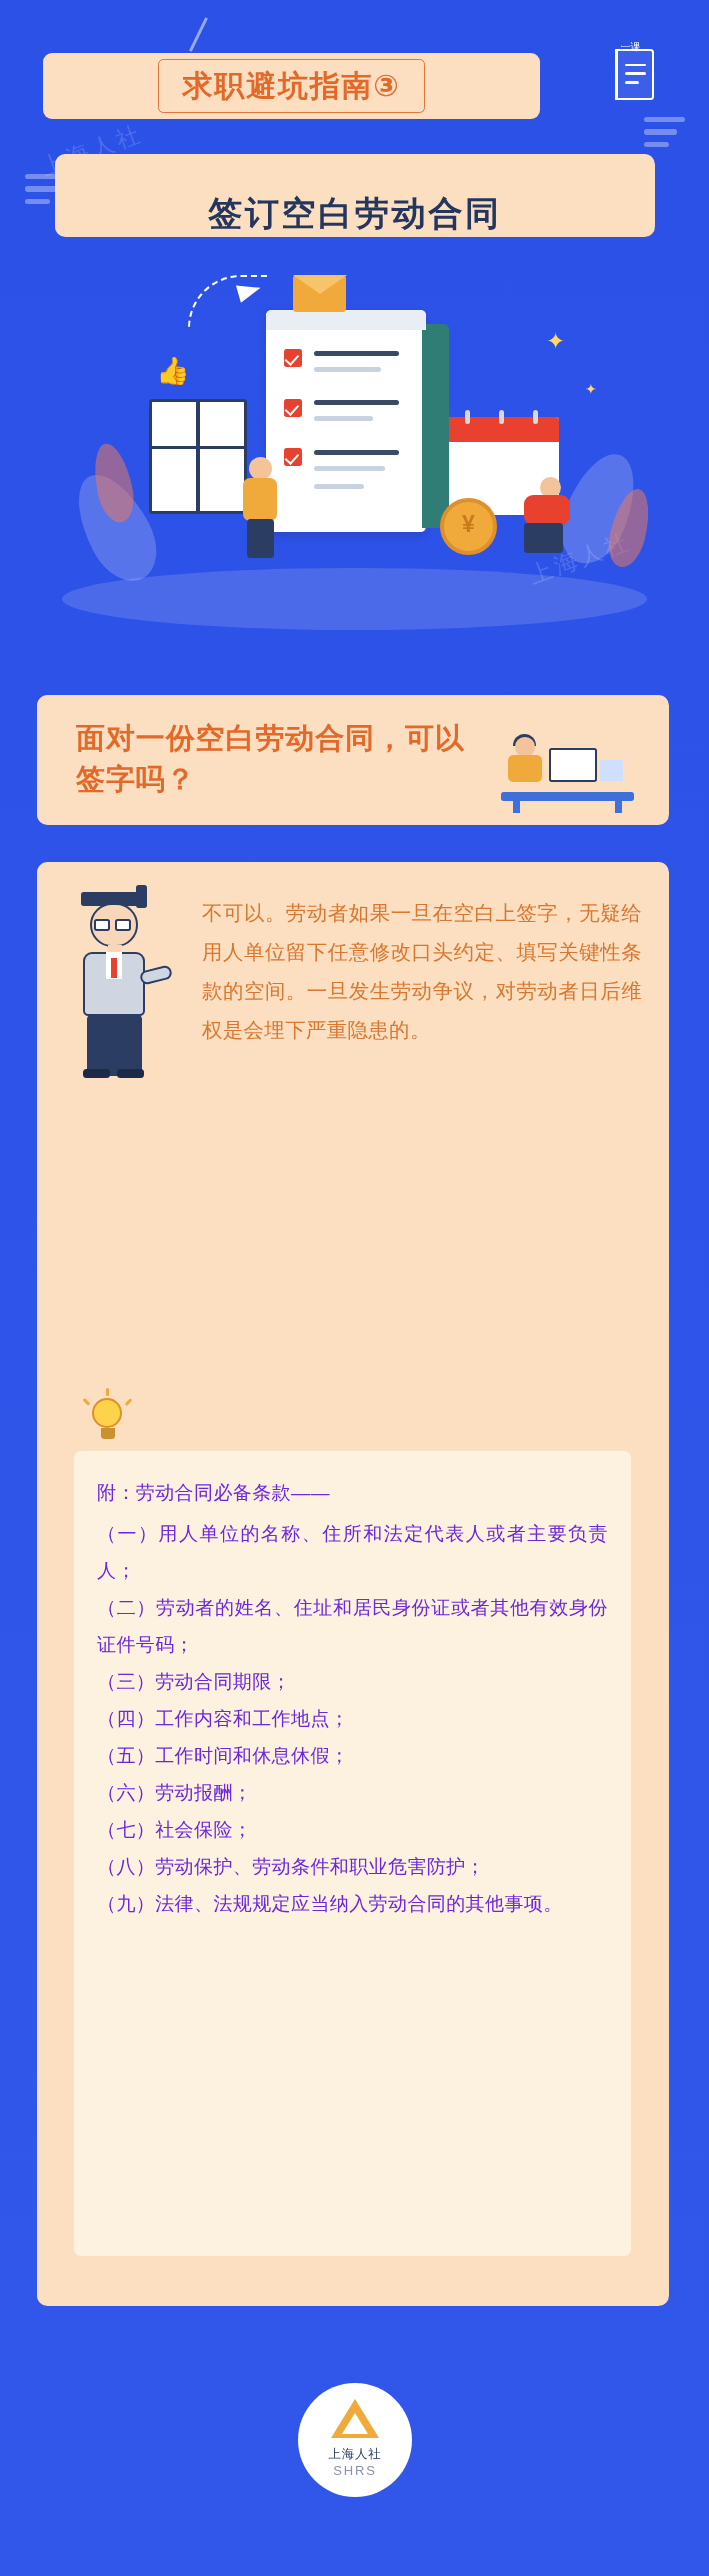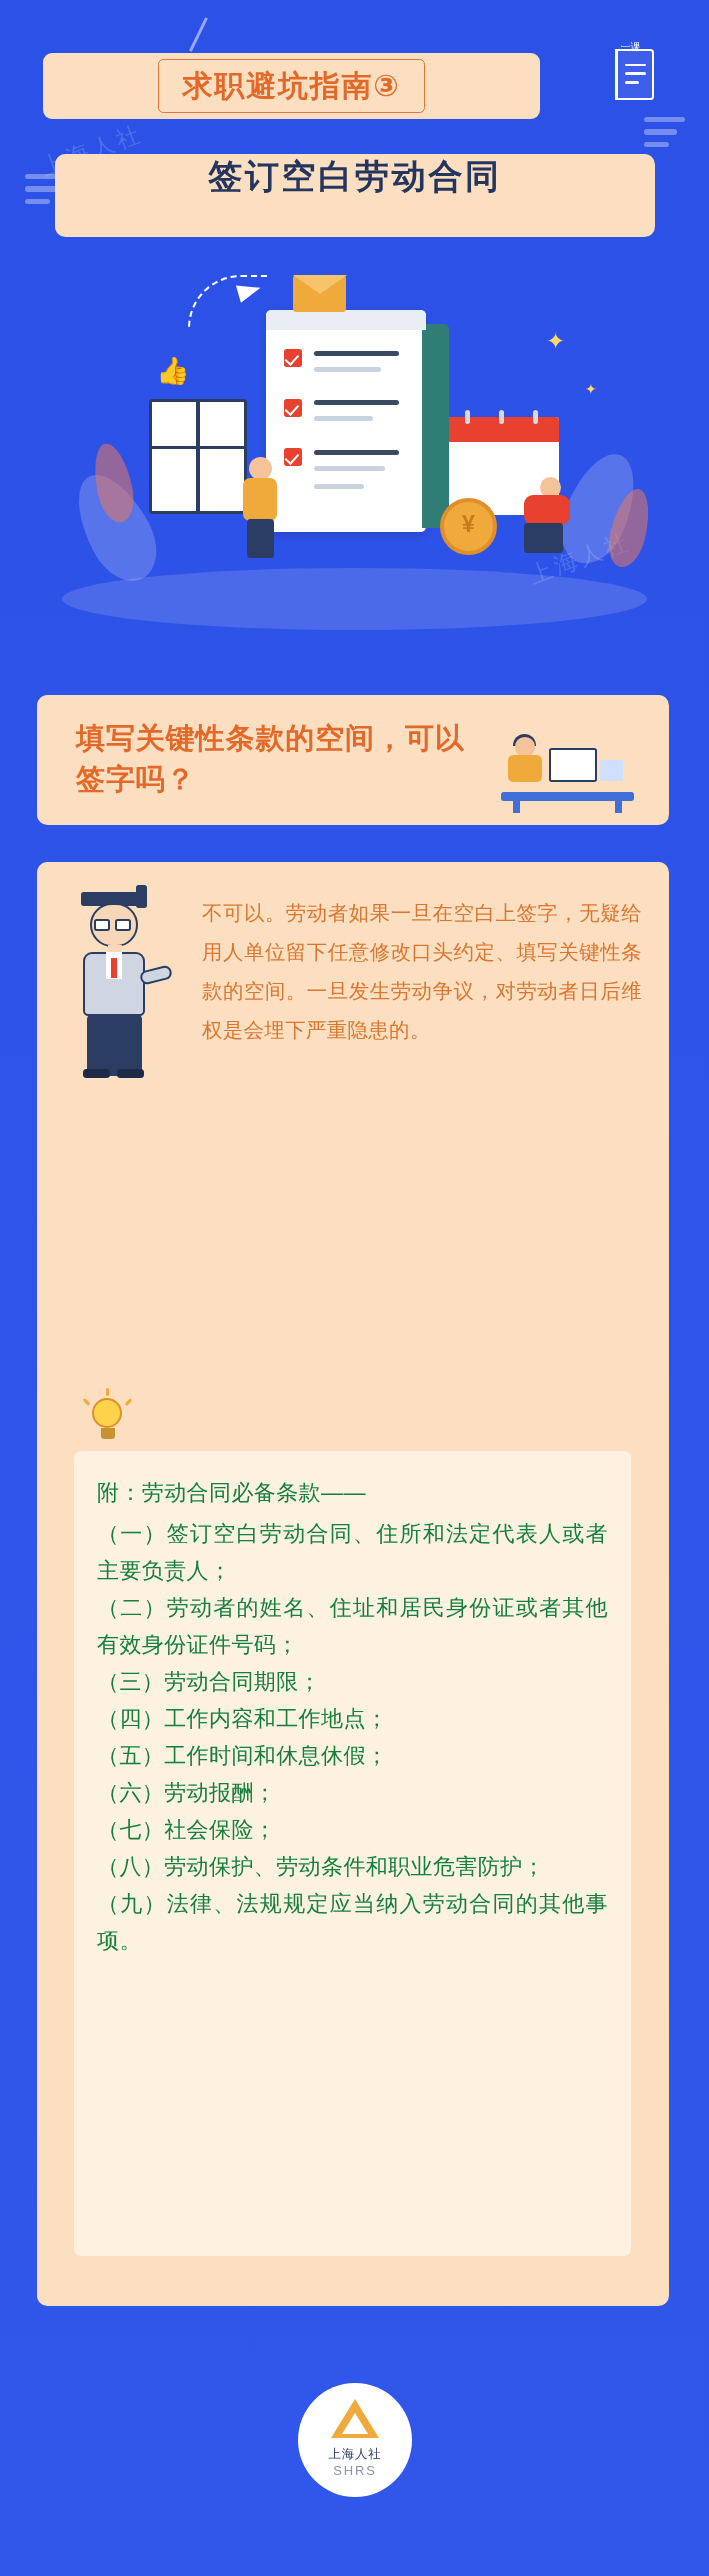--- a/index.html
+++ b/index.html
@@ -76,21 +76,21 @@
   .book-icon .ln2 { left: 15px; top: 28px; width: 21px; }
   .book-icon .ln3 { left: 15px; top: 37px; width: 14px; }
   .book-icon .cap { position: absolute; left: 10.6px; top: -3.5px; font-size: 9.8px; color: #fff; }
 
   .subtitle-band {
     position: absolute;
     left: 55px; top: 154px;
     width: 600px; height: 83px;
     background: #fbdfc0;
     border-radius: 10.6px;
-    display: flex; align-items: flex-start; justify-content: center;
+    display: flex; align-items: flex-end; justify-content: center;
   }
   .subtitle-band .txt {
     font-size: 34px;
     font-weight: bold;
     color: #25365e;
     letter-spacing: 2.7px;
   }
 
   
   .illus { position: absolute; left: 0; top: 266px; width: 710px; height: 408px; }
@@ -251,23 +251,23 @@
 
   .appendix {
     position: absolute;
     left: 37px; top: 589px;
     width: 557px; height: 805px;
     background: #fdf1e0;
     border-radius: 7px;
     padding: 23px 23px;
   }
   .appendix .line {
-    font-size: 22px;
+    font-size: 19px;
     line-height: 37px;
-    color: #15803d;
+    color: #6d28d9;
     letter-spacing: 0.4px;
     text-align: justify;
   }
   .appendix .line.head { margin-bottom: 3.5px; }
 
   
   .footer { position: absolute; left: 0; top: 2356px; width: 710px; height: 220px; }
   .logo-circle {
     position: absolute; left: 298px; top: 27px;
     width: 114px; height: 114px; border-radius: 50%;
@@ -380,21 +380,21 @@
     </div>
     <div class="coin"></div>
     <div class="person-b">
       <div class="head"></div>
       <div class="body"></div>
       <div class="legs"></div>
     </div>
   </div>
 
   <div class="q-band">
-    <div class="qtxt">填写关键性条款的空间，可以签字吗？</div>
+    <div class="qtxt">面对一份空白劳动合同，可以签字吗？</div>
     <div class="desk">
       <div class="hair"></div>
       <div class="head"></div>
       <div class="body"></div>
       <div class="monitor"></div>
       <div class="stack"></div>
       <div class="table"></div>
       <div class="leg" style="left:12.4px;"></div>
       <div class="leg" style="right:12.4px;"></div>
     </div>
@@ -422,21 +422,21 @@
     <div class="bulb">
       <div class="ray r1"></div>
       <div class="ray r2"></div>
       <div class="ray r3"></div>
       <div class="glass"></div>
       <div class="base"></div>
     </div>
 
     <div class="appendix">
       <div class="line head">附：劳动合同必备条款——</div>
-      <div class="line">（一）签订空白劳动合同、住所和法定代表人或者主要负责人；</div>
+      <div class="line">（一）用人单位的名称、住所和法定代表人或者主要负责人；</div>
       <div class="line">（二）劳动者的姓名、住址和居民身份证或者其他有效身份证件号码；</div>
       <div class="line">（三）劳动合同期限；</div>
       <div class="line">（四）工作内容和工作地点；</div>
       <div class="line">（五）工作时间和休息休假；</div>
       <div class="line">（六）劳动报酬；</div>
       <div class="line">（七）社会保险；</div>
       <div class="line">（八）劳动保护、劳动条件和职业危害防护；</div>
       <div class="line">（九）法律、法规规定应当纳入劳动合同的其他事项。</div>
     </div>
   </div>

